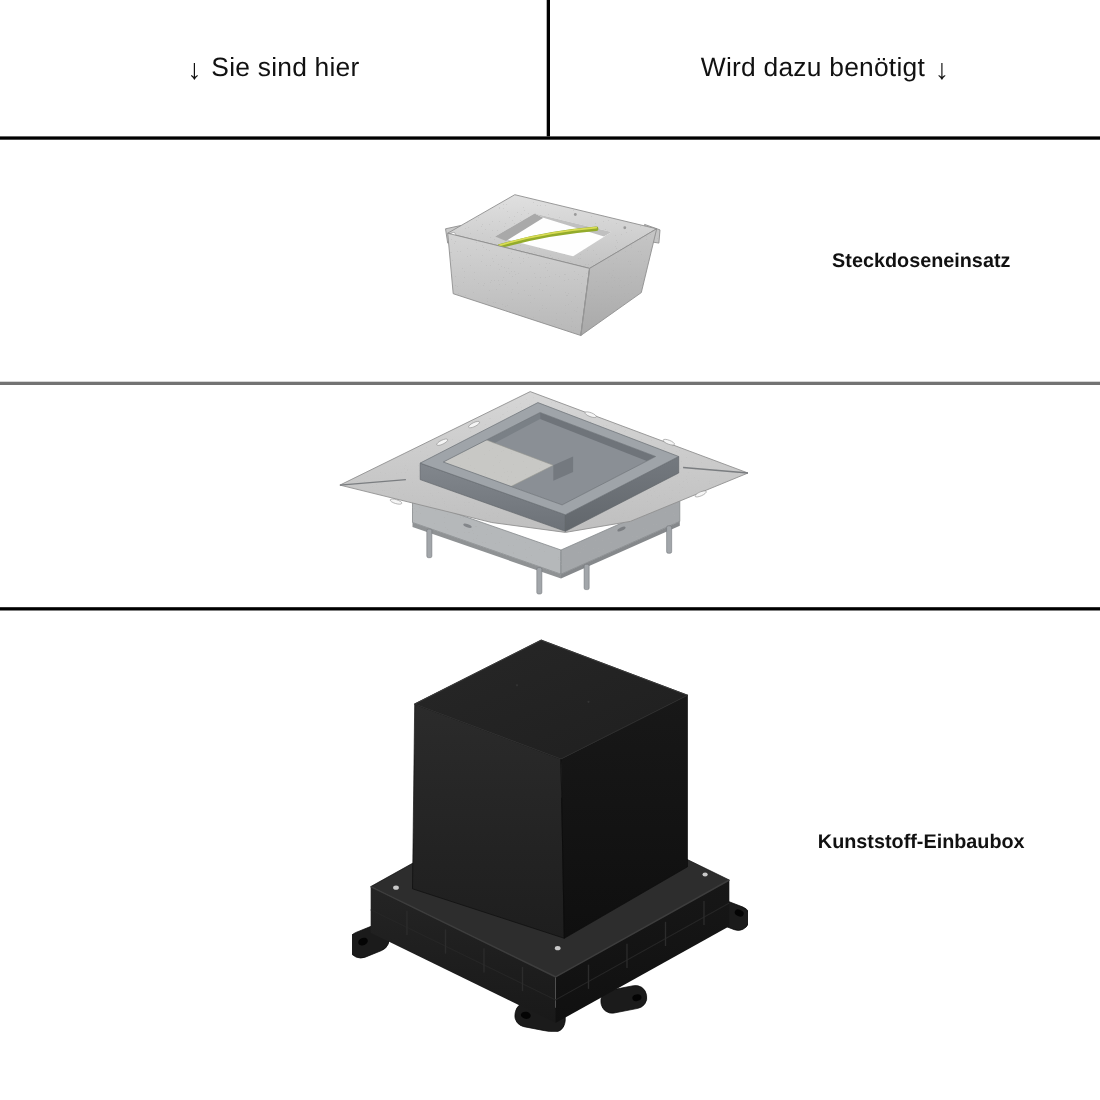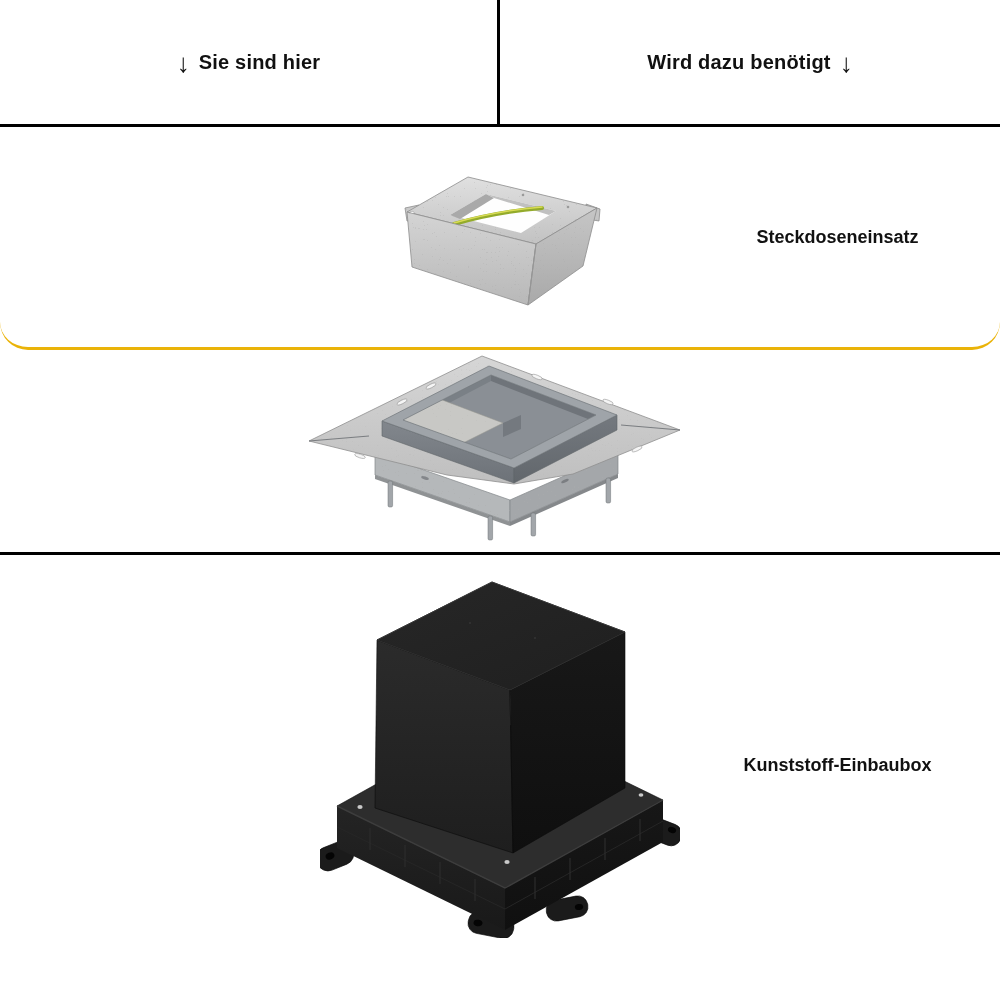--- a/index.html
+++ b/index.html
@@ -3,25 +3,25 @@
 <meta charset="utf-8">
 <style>
   html,body{margin:0;padding:0;background:#fff;}
   .page{position:relative;width:1000px;height:1000px;background:#fff;overflow:hidden;
         font-family:"Liberation Sans",sans-serif;color:#111;}
   
   .header{display:flex;height:124px;border-bottom:3px solid #000;}
   .header-cell{display:flex;align-items:center;justify-content:center;gap:9px;}
   .header-cell.left{width:497px;border-right:3px solid #000;}
   .header-cell.right{flex:1;}
-  .header-text{font-size:20px;font-weight:700;letter-spacing:.2px;}
+  .header-text{font-size:24px;font-weight:400;letter-spacing:.2px;}
   .arrow{font-size:26px;font-weight:400;line-height:1;transform:translateY(1px);}
   
   .row{position:relative;}
-  .row-1{height:220px;border-bottom:3px solid #eab308;border-radius:28px;}
+  .row-1{height:220px;border-bottom:3px solid #737373;}
   .row-2{height:202px;border-bottom:3px solid #000;}
   .row-3{height:445px;}
   .product-image{position:absolute;}
   .product-label{position:absolute;font-size:18px;font-weight:700;line-height:22px;}
   .label-right{left:700px;width:275px;text-align:center;}
   .label-left{left:0;width:320px;text-align:center;}
   svg{display:block;}
   .defs-holder{position:absolute;width:0;height:0;overflow:hidden;}
 </style>
 </head>

